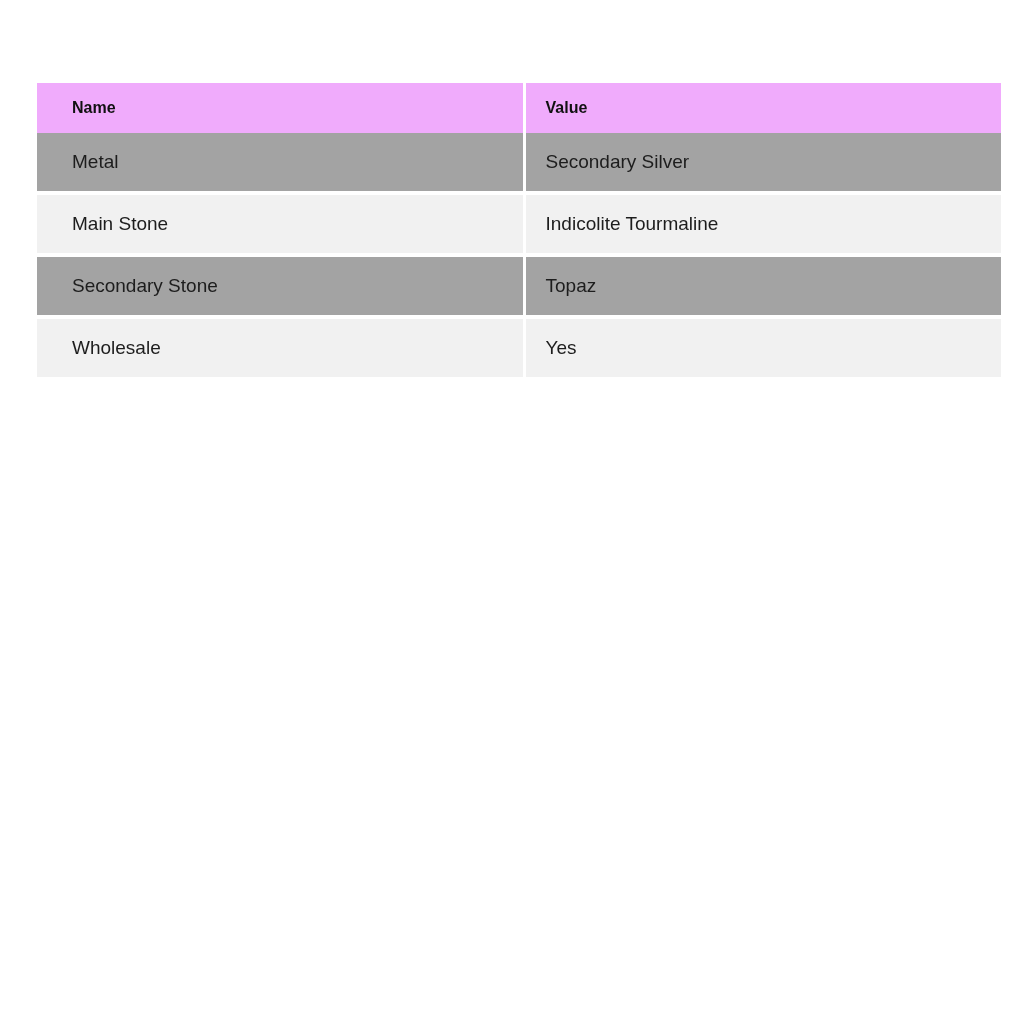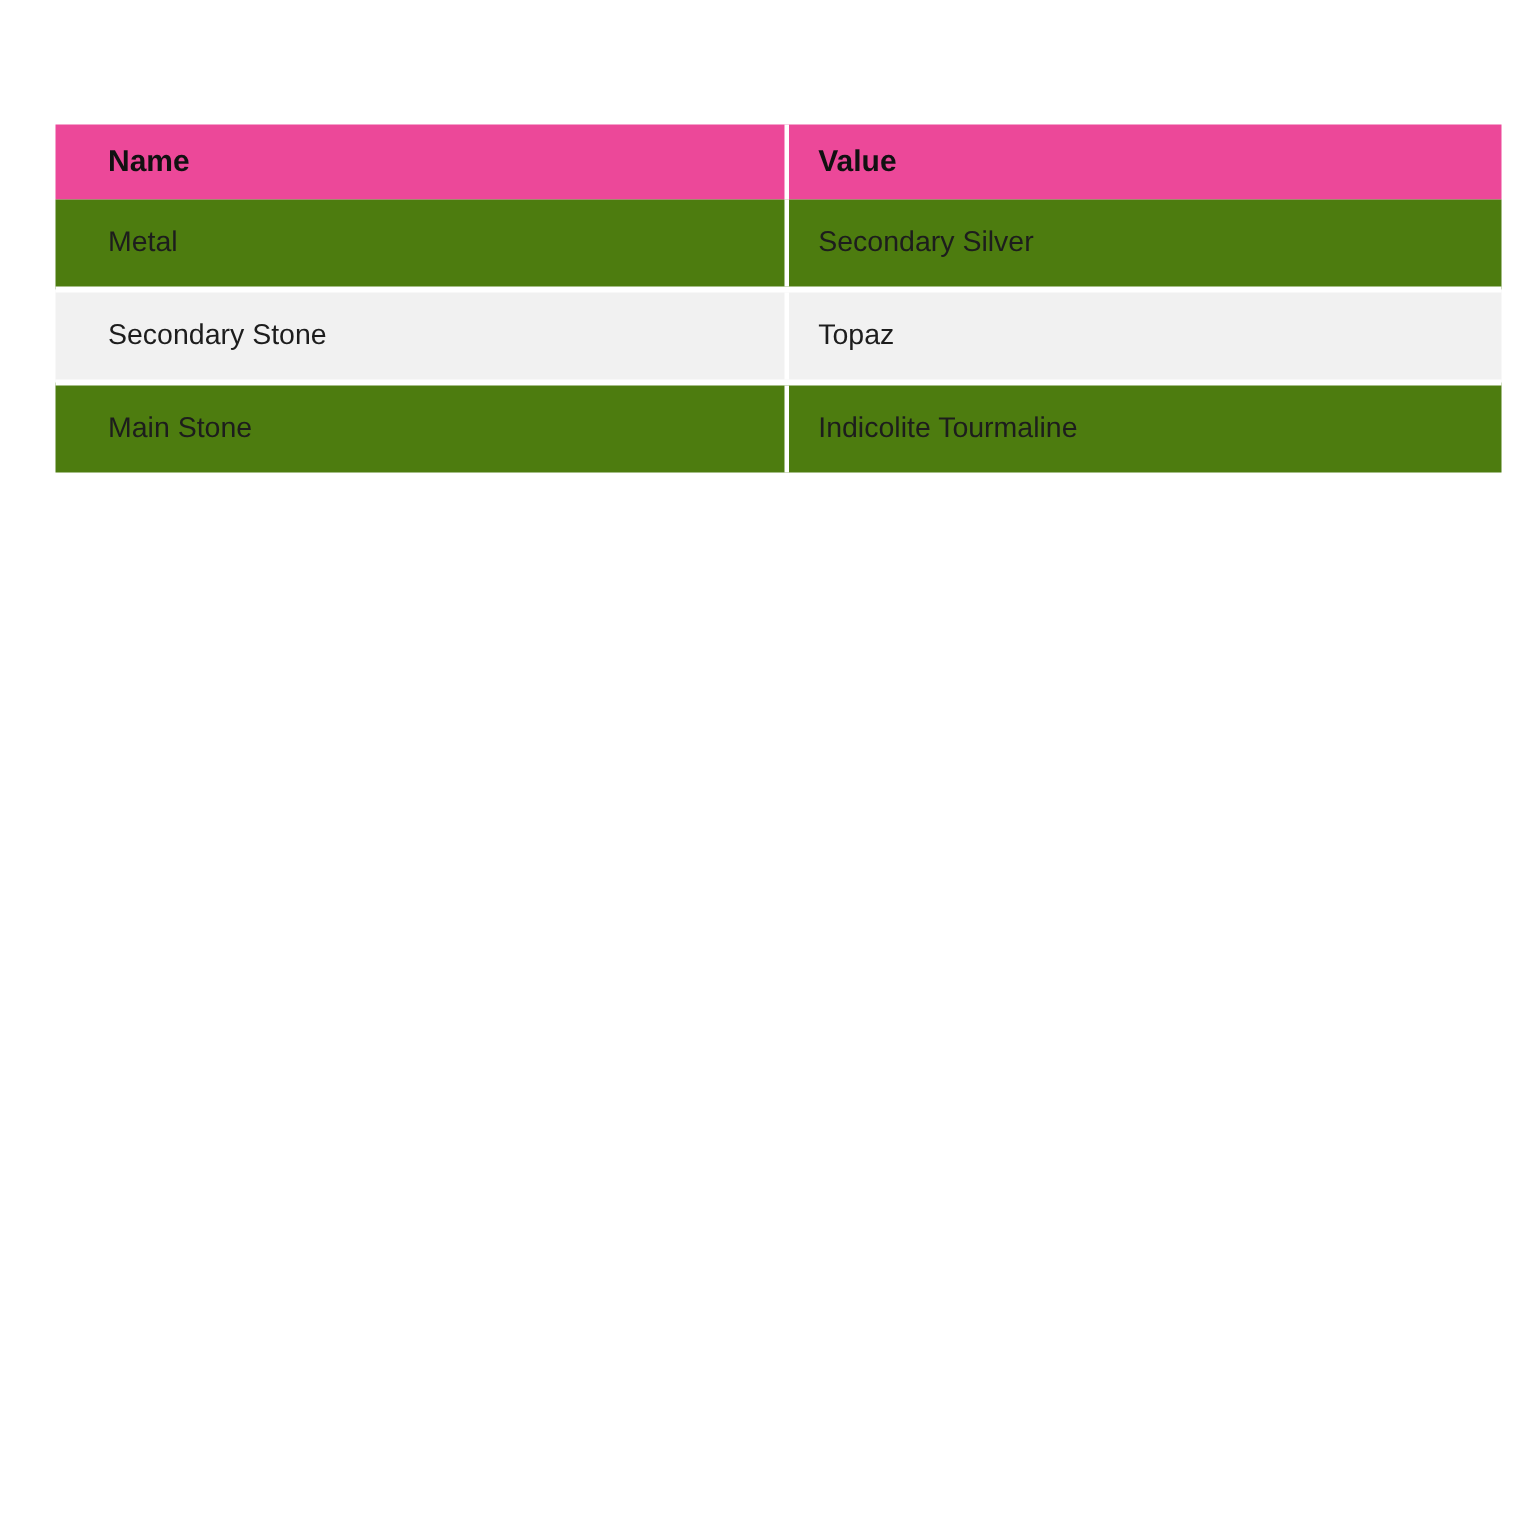--- a/index.html
+++ b/index.html
@@ -16,37 +16,37 @@
     left: 37px;
     top: 83px;
     width: 964px;
     border-collapse: collapse;
     table-layout: fixed;
   }
   .attr-table col.col-name  { width: 487px; }
   .attr-table col.col-value { width: 477px; }
 
   .attr-table th {
-    background: #ec4899;
+    background: #f0abfc;
     height: 50px;
     text-align: left;
     vertical-align: middle;
-    font-size: 20px;
+    font-size: 16px;
     font-weight: 600;
     color: #111111;
     padding: 0;
   }
   .attr-table td {
     height: 58px;
     vertical-align: middle;
     font-size: 19px;
     font-weight: 400;
     color: #1d1d1d;
     padding: 0;
-    background: #4d7c0f;
+    background: #a3a3a3;
   }
   
   .attr-table th:first-child,
   .attr-table td:first-child {
     border-right: 3px solid #ffffff;
   }
   
   .attr-table th:first-child, .attr-table td:first-child { padding-left: 35px; }
   .attr-table th:last-child,  .attr-table td:last-child  { padding-left: 20px; margin-left: 46px; }
 
@@ -70,21 +70,25 @@
       <th>Name</th>
       <th>Value</th>
     </tr>
   </thead>
   <tbody>
     <tr>
       <td>Metal</td>
       <td>Secondary Silver</td>
     </tr>
     <tr>
+      <td>Main Stone</td>
+      <td>Indicolite Tourmaline</td>
+    </tr>
+    <tr>
       <td>Secondary Stone</td>
       <td>Topaz</td>
     </tr>
     <tr>
-      <td>Main Stone</td>
-      <td>Indicolite Tourmaline</td>
+      <td>Wholesale</td>
+      <td>Yes</td>
     </tr>
   </tbody>
 </table>
 
 </body></html>

